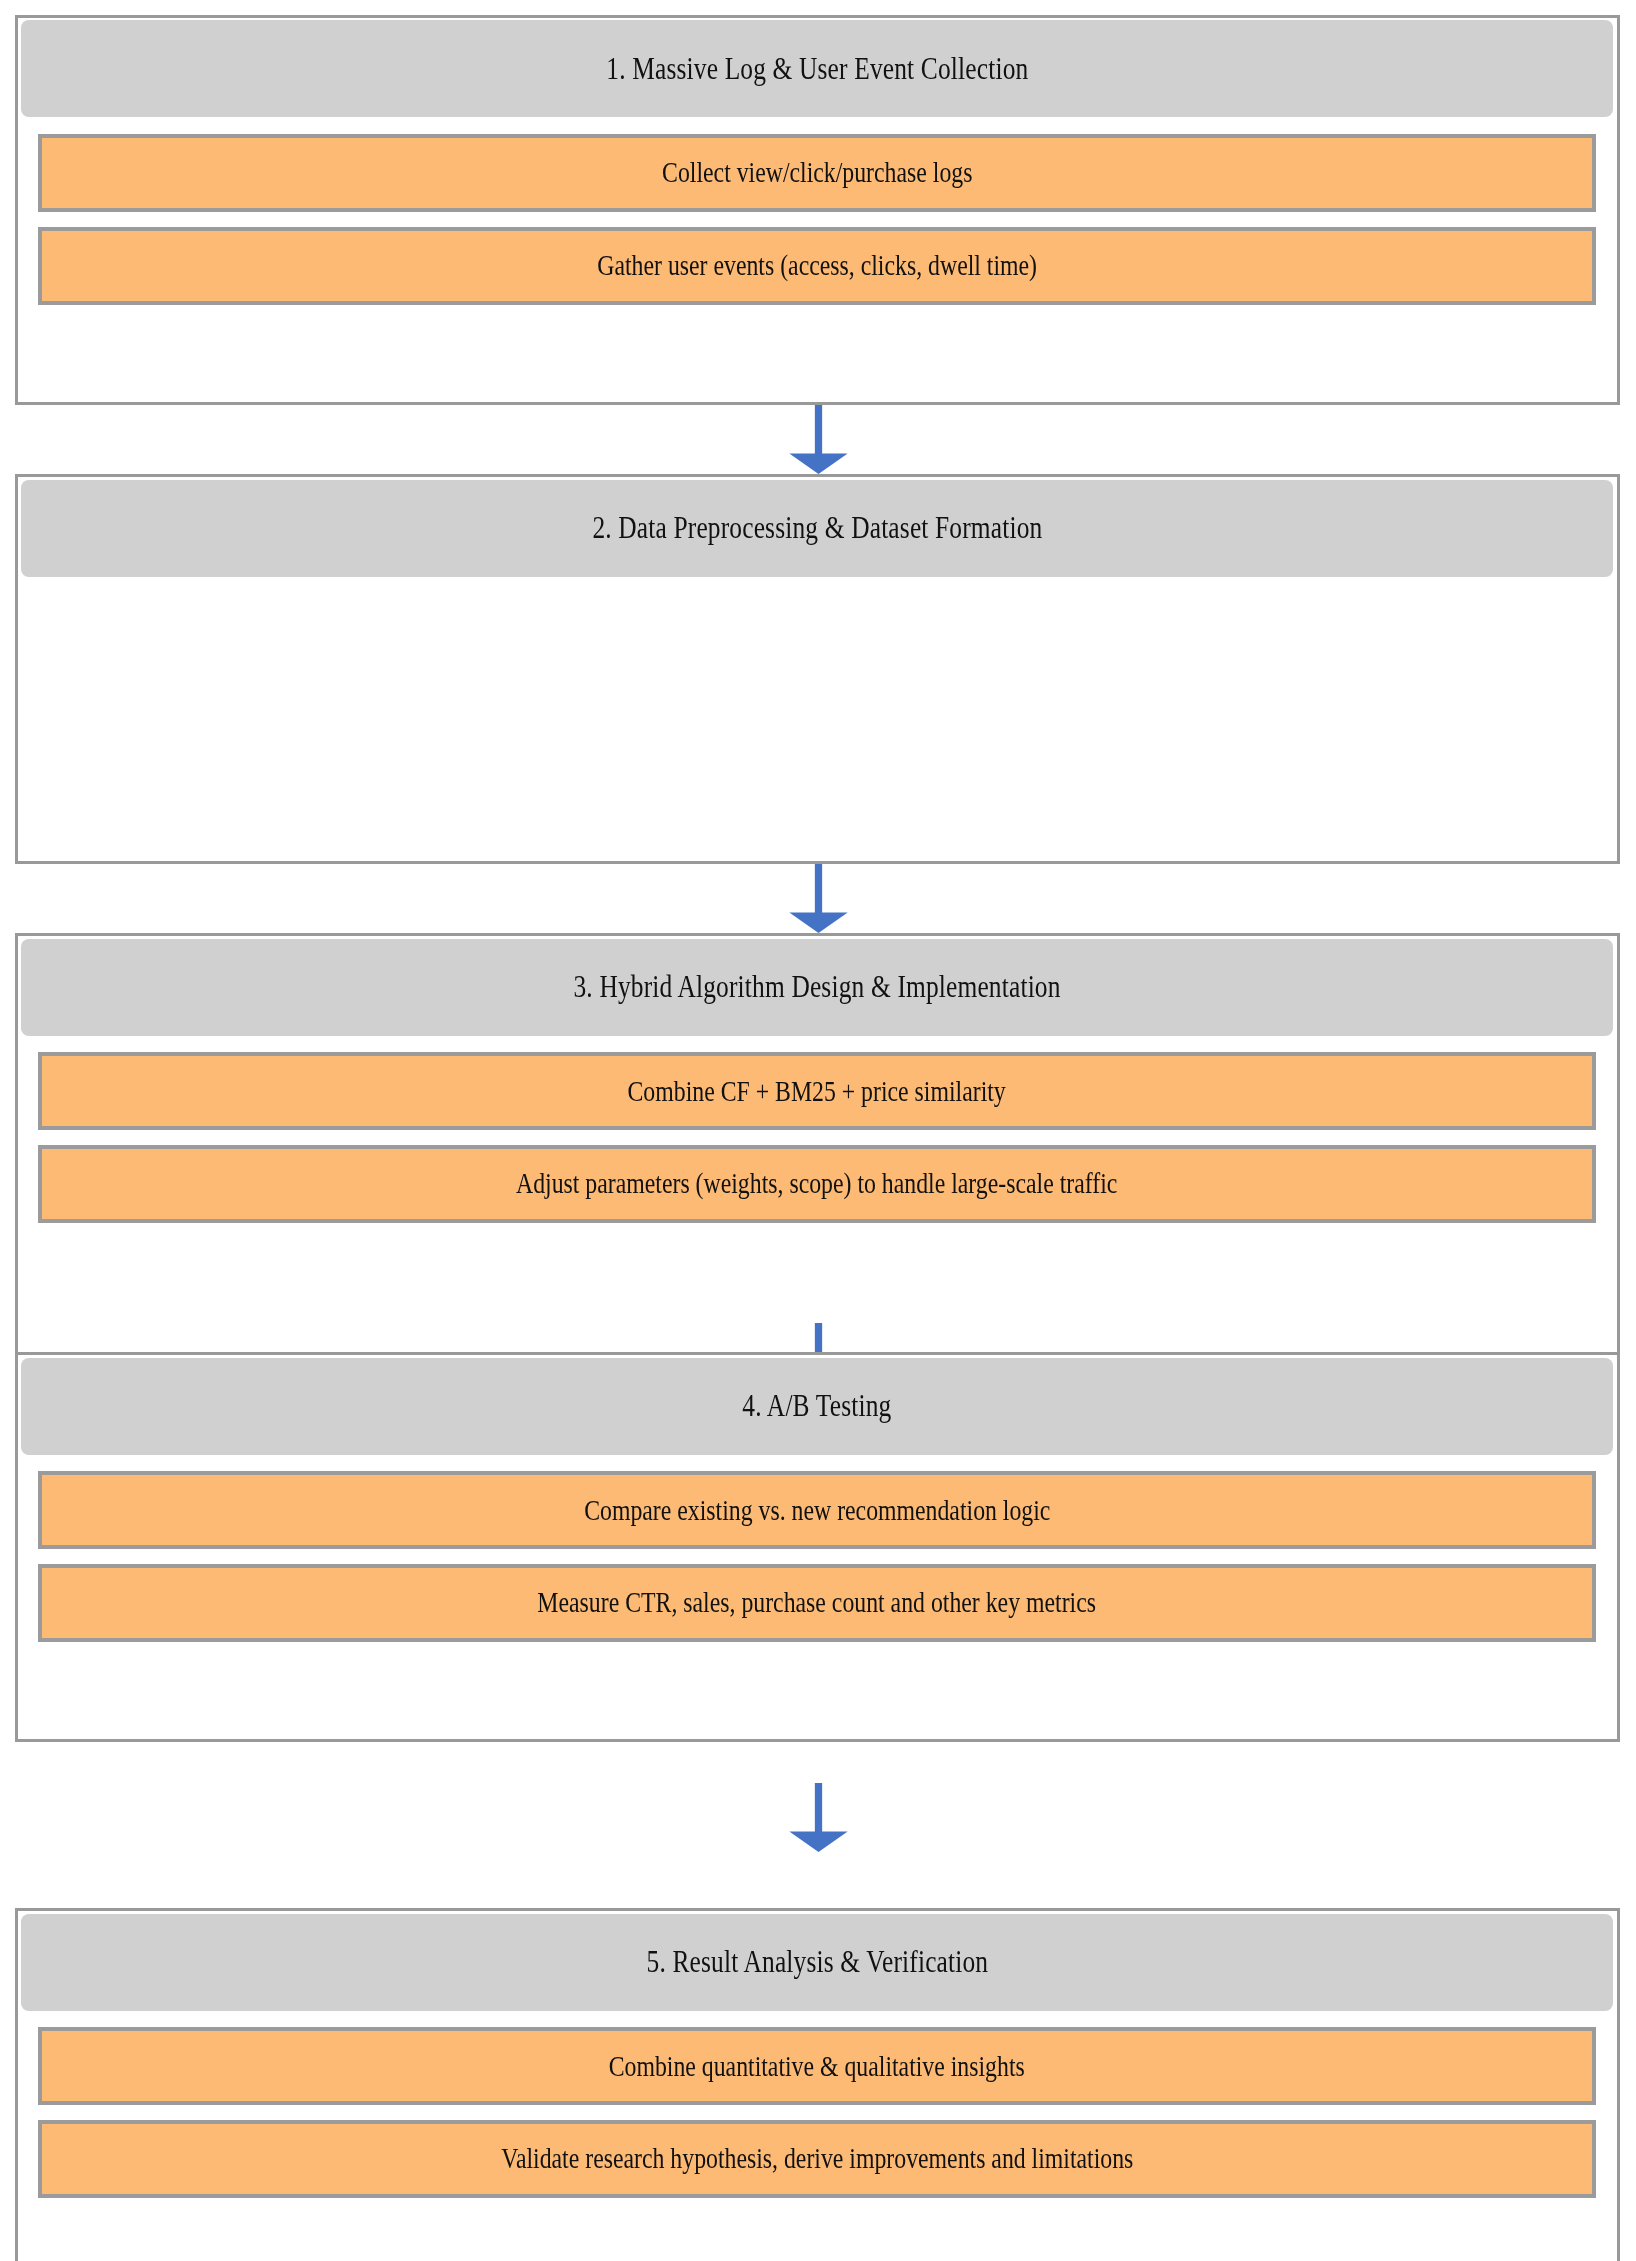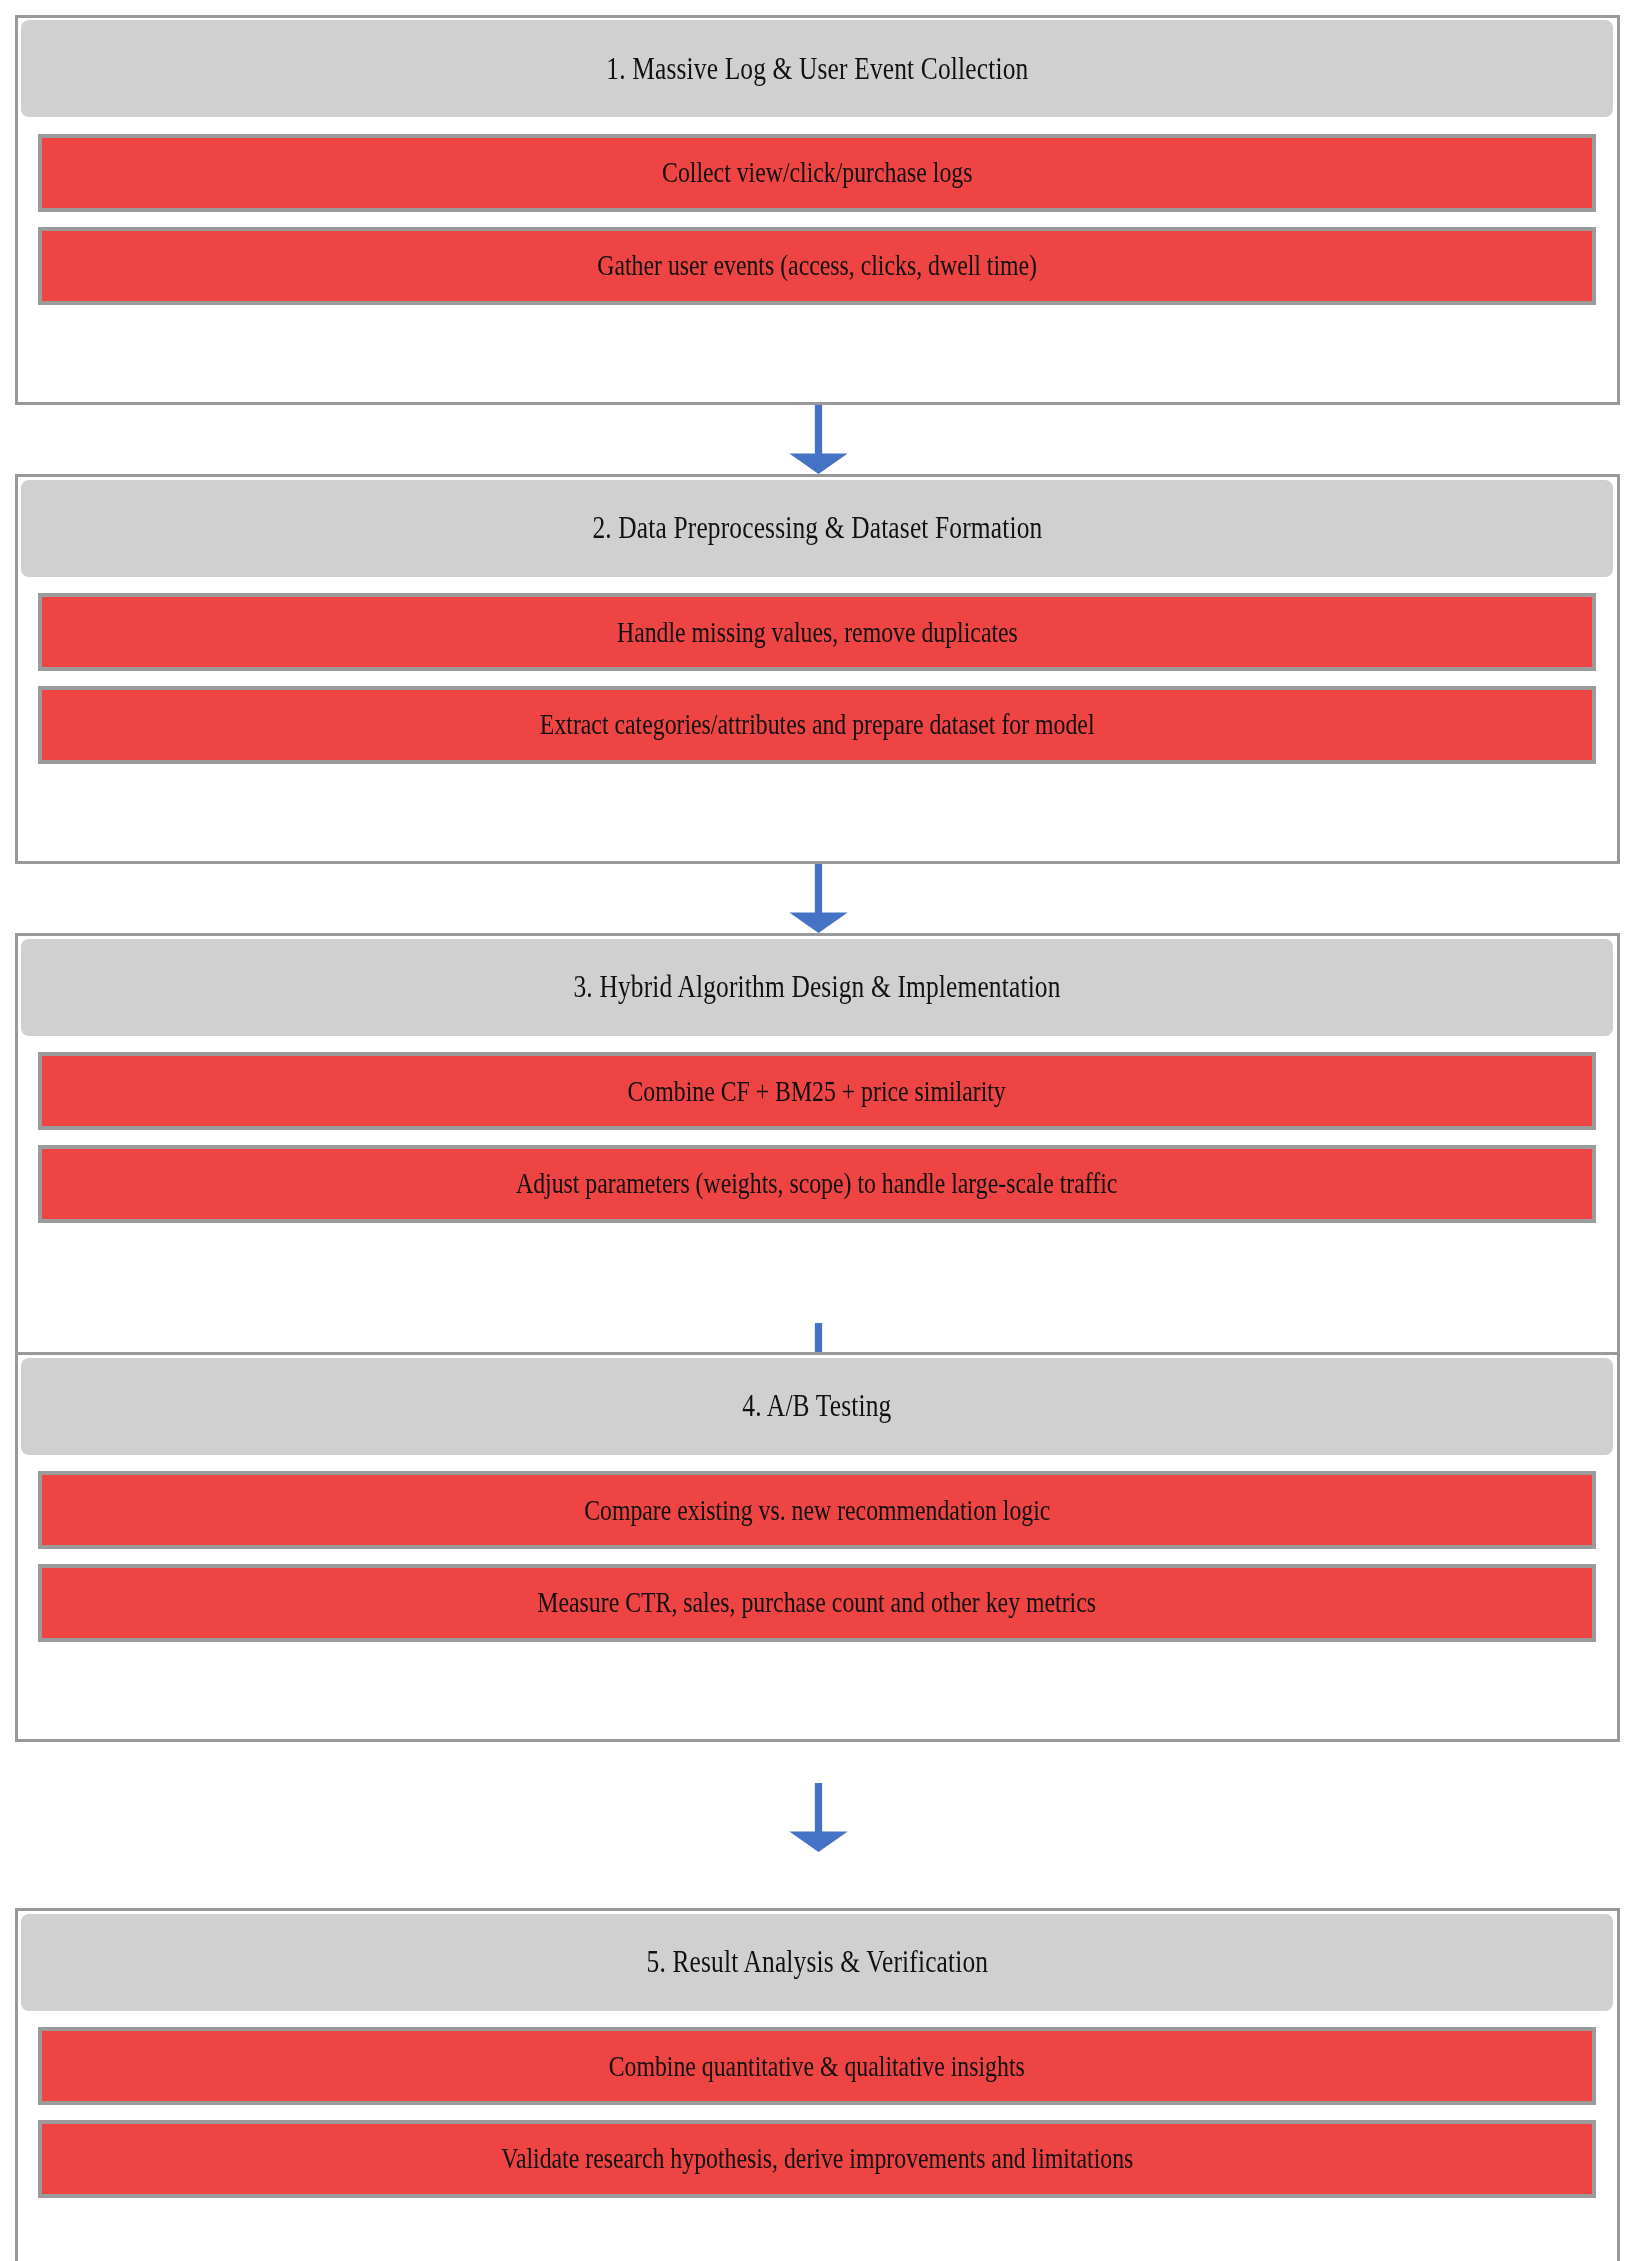--- a/index.html
+++ b/index.html
@@ -53,21 +53,21 @@
     white-space: nowrap;
   }
 
   
   .stage-items {
     padding: 16.5px 0 13.6px 0;
   }
   .stage-item {
     margin: 0 20.4px 14.6px 20.4px;
     border: 4.4px solid #9b9b9b;
-    background: #ef4444;
+    background: #fdba74;
     height: 78px;
     display: flex;
     align-items: center;
     justify-content: center;
     box-sizing: border-box;
   }
   .stage-item:last-child {
     margin-bottom: 9px;
   }
   .stage-item-label {
@@ -113,28 +113,20 @@
   <div class="connector" style="top:405px;">
     <svg width="1637" height="69" viewBox="0 0 3364 142" xmlns="http://www.w3.org/2000/svg">
       <line x1="1682" y1="0" x2="1682" y2="108" stroke="#4472C4" stroke-width="15"></line>
       <polygon points="1622,100 1742,100 1682,142" fill="#4472C4"></polygon>
     </svg>
   </div>
 
   <div class="stage" style="top:474px; height:390px;">
     <div class="stage-header">
       <span class="stage-header-label">2. Data Preprocessing &amp; Dataset Formation</span>
-    </div>
-    <div class="stage-items">
-      <div class="stage-item">
-        <span class="stage-item-label">Handle missing values, remove duplicates</span>
-      </div>
-      <div class="stage-item">
-        <span class="stage-item-label">Extract categories/attributes and prepare dataset for model</span>
-      </div>
     </div>
   </div>
 
   <div class="connector" style="top:864px;">
     <svg width="1637" height="69" viewBox="0 0 3364 142" xmlns="http://www.w3.org/2000/svg">
       <line x1="1682" y1="0" x2="1682" y2="108" stroke="#4472C4" stroke-width="15"></line>
       <polygon points="1622,100 1742,100 1682,142" fill="#4472C4"></polygon>
     </svg>
   </div>
 

